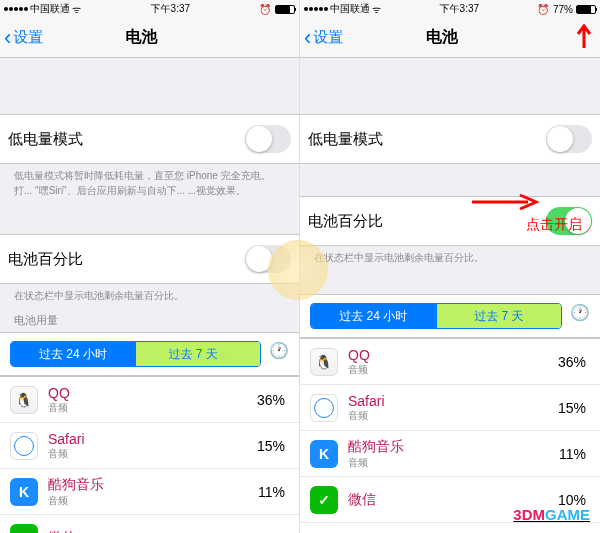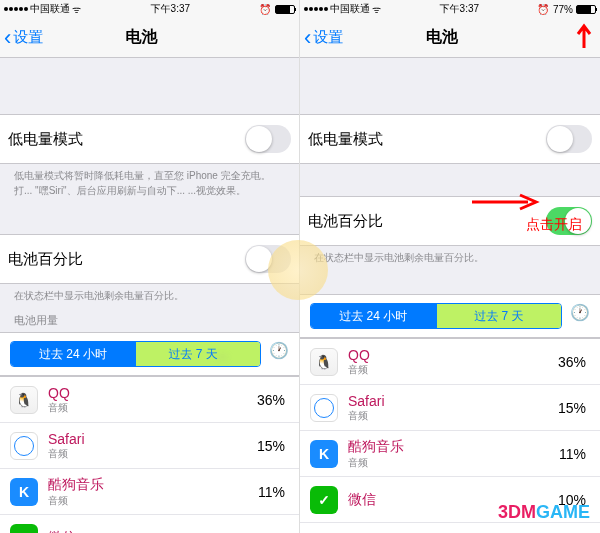--- a/index.html
+++ b/index.html
@@ -54,21 +54,21 @@
   .ic-safari { background: #fff; border:1px solid #ddd; position:relative; }
   .ic-safari::after{content:"";position:absolute;inset:3px;border:1px solid #1e88ff;border-radius:50%;}
   .ic-kugou { background: #1a8cff; }
   .ic-weixin { background: #09bb07; }
 
   .arrow-red { position: absolute; pointer-events:none; }
   .arrow-up { top: 20px; right: 6px; width: 20px; height: 30px; }
   .arrow-right { top: 192px; right: 60px; width: 70px; height: 20px; }
   .anno-text { position: absolute; top: 216px; right: 18px; color: #ff0000; font-size: 14px; pointer-events:none; }
 
-  .watermark { position: absolute; bottom: 10px; right: 10px; font-size: 18px; font-weight: bold; pointer-events:none; }
+  .watermark { position: absolute; bottom: 10px; right: 10px; font-size: 15px; font-weight: bold; pointer-events:none;text-decoration:underline; }
   .watermark .d3 { color: #e91e63; }
   .watermark .game { color: #29b6f6; }
 
   .masc { position:absolute; top:230px; left:258px; width:80px; height:80px; pointer-events:none; opacity:0.6; }
   .masc::after{content:"";position:absolute;inset:10px;border-radius:50%;background:radial-gradient(circle,#ffe9a8,#f6d77a);}
   .blur { filter: blur(3px); color:#999; }
 </style>
 </head>
 <body>
 

